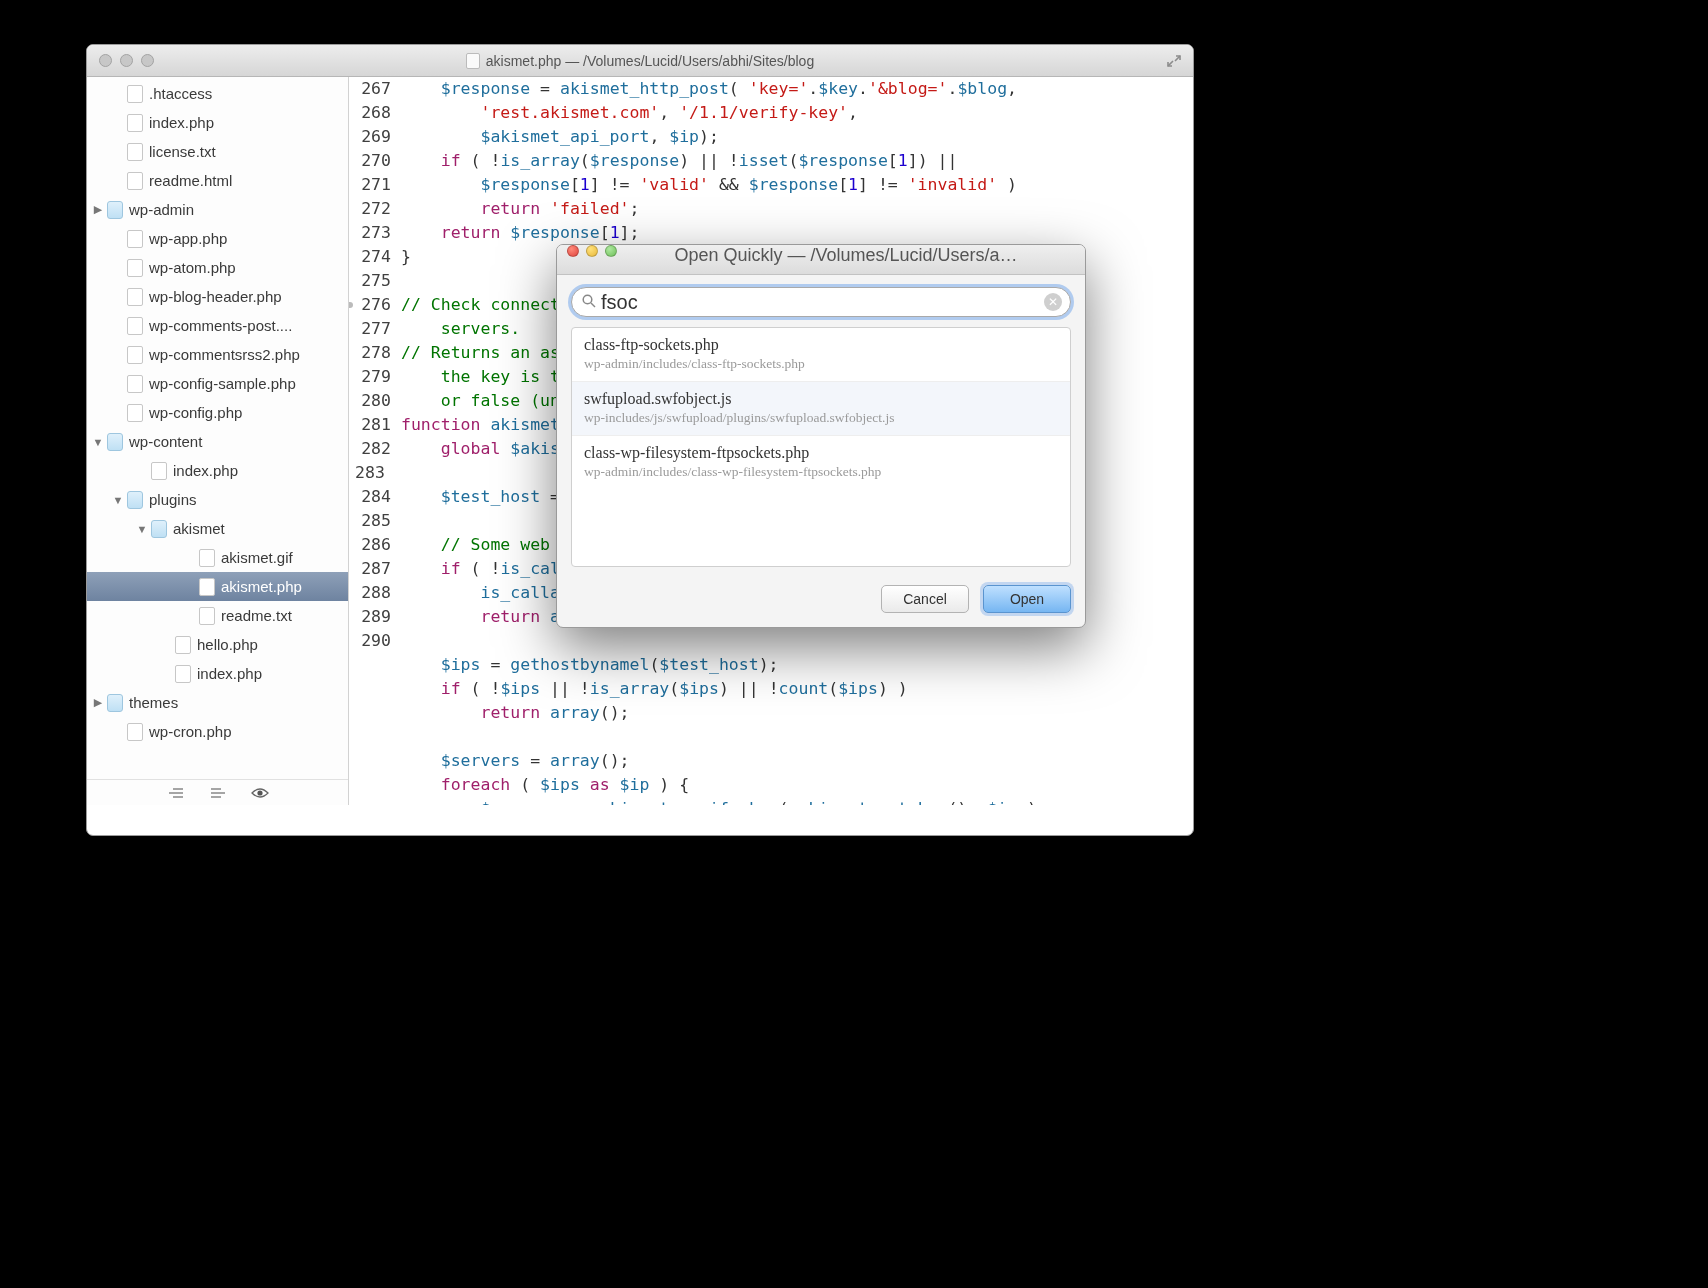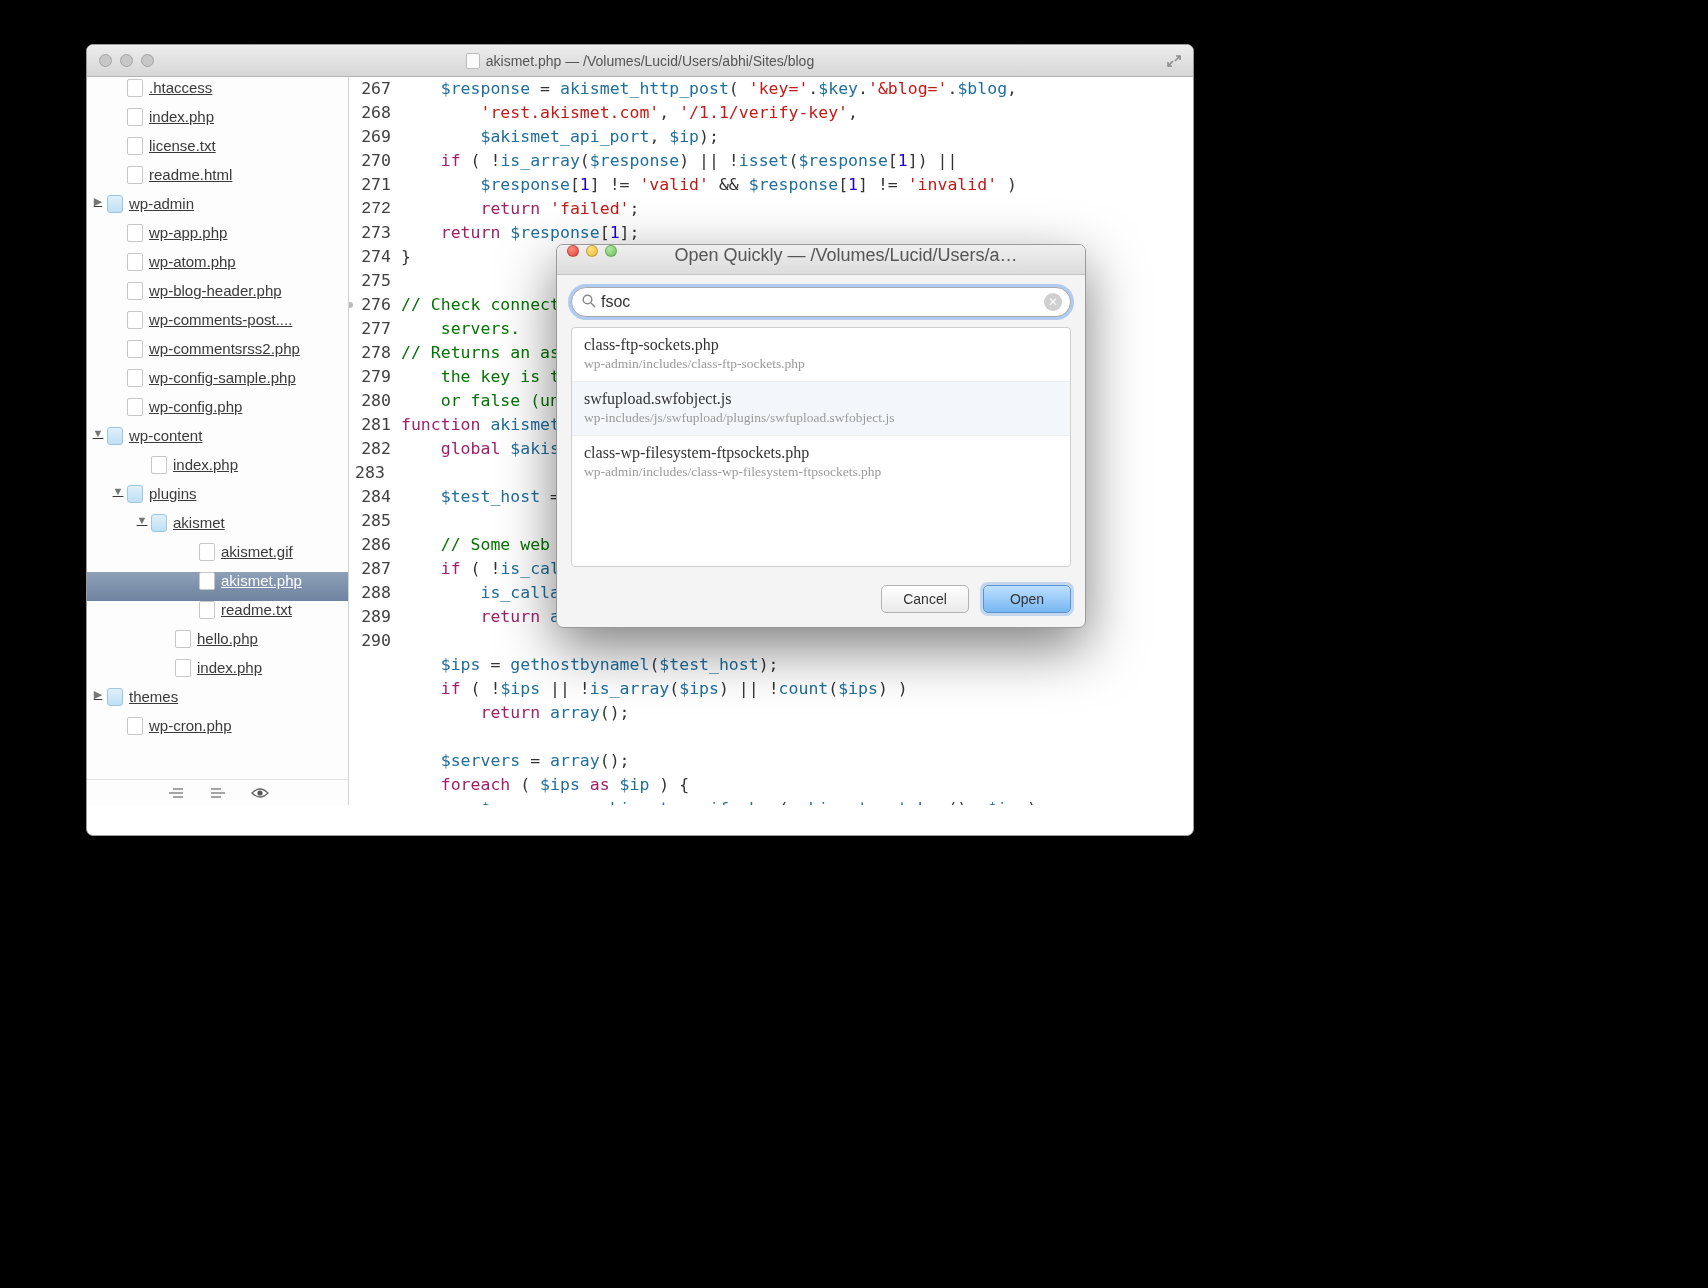--- a/index.html
+++ b/index.html
@@ -74,28 +74,27 @@
   .body-split { display: flex; height: calc(100% - 62px); }
   .sidebar {
     width: 262px;
     border-right: 1px solid #d2d2d2;
     background: #fdfdfd;
     overflow: hidden;
     display:flex; flex-direction:column;
   }
   .file-tree { flex:1; overflow: hidden; padding-top: 2px; }
   .tree-row {
-    display: flex; align-items: flex-start;
+    display: flex; align-items: center;
     height: 29px;
     padding-right: 10px;
     font-size: 15px;
     color: #3a3a3a;
     white-space: nowrap;
     cursor: default;
-    text-decoration: underline;
   }
   .tree-row.sel {
     background: linear-gradient(#8ea0b8,#6e83a0);
     color: #fff;
   }
   .tree-row.sel .disclosure, .tree-row.sel .ficon { color:#fff; }
   .disclosure {
     width: 14px; text-align: center; color: #777;
     font-size: 11px;
   }
@@ -197,21 +196,21 @@
     display:flex; align-items:center;
     height: 30px;
     background:#fff;
     border:1px solid #a9a9a9;
     border-radius: 15px;
     box-shadow: 0 0 0 3px rgba(120,170,235,.55);
     padding: 0 8px 0 10px;
   }
   .search-field .mag { color:#888; font-size:15px; margin-right:5px; }
   .search-field input {
-    flex:1; border:0; outline:0; font-size:16px;
+    flex:1; border:0; outline:0; font-size:20px;
     font-family: inherit; color:#333; background:transparent;
   }
   .clear-x {
     width:18px; height:18px; border-radius:50%;
     background:#cfcfcf; color:#fff;
     display:flex; align-items:center; justify-content:center;
     font-size:12px; cursor:pointer;
   }
 
   .results {
@@ -419,21 +418,21 @@
       <div class="editor">
         <div class="gutter" id="gutter">
             <div style="position: relative;">267</div>
             <div style="position: relative;"></div>
             <div style="position: relative;"></div>
             <div style="position: relative;">268</div>
             <div style="position: relative;"></div>
             <div style="position: relative;">269</div>
             <div style="position: relative;">270</div>
             <div style="position: relative;">271</div>
-            <div style="position: relative; font-family: Liberation Mono, monospace;">272</div>
+            <div style="position: relative;">272</div>
             <div style="position: relative;">273</div>
             <div style="position: relative;"></div>
             <div style="position: relative;">274</div>
             <div style="position: relative;"></div>
             <div style="position: relative;"></div>
             <div style="position: relative;">275</div>
             <div style="position: relative;">276<span class="dirty-dot" style="top: 9px;"></span></div>
             <div style="position: relative;">277</div>
             <div style="position: relative;">278</div>
             <div style="position: relative;">279</div>

